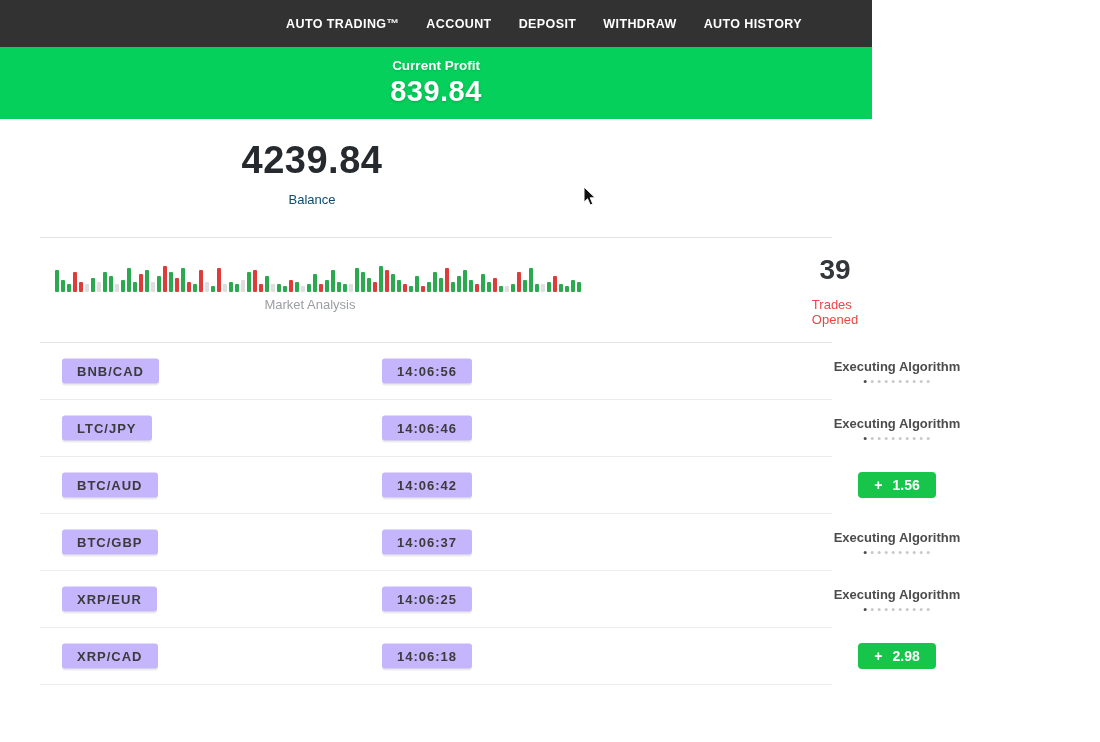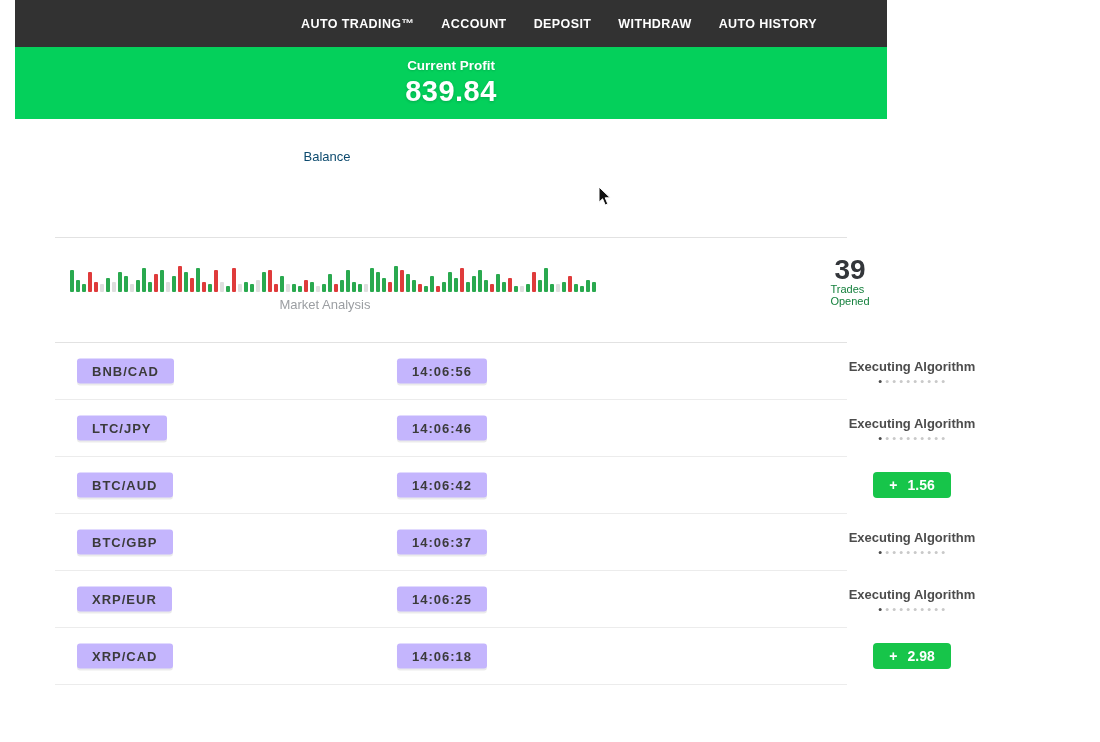--- a/index.html
+++ b/index.html
@@ -1,18 +1,18 @@
 <!DOCTYPE html>
 <html><head>
 <meta charset="utf-8">
 <style>
   * { margin:0; padding:0; box-sizing:border-box; }
   html,body { width:1100px; height:742px; overflow:hidden; background:#fff;
               font-family:"Liberation Sans", sans-serif; }
-  .stage { position:relative; width:872px; height:742px; background:#fff;margin-left:15px; }
+  .stage { position:relative; width:872px; height:742px; background:#fff; }
 
   
   .topnav { height:47px; background:#323232; display:flex; align-items:center;
             justify-content:flex-end; padding-right:70px; gap:27px; }
   .topnav .nav-item { color:#fff; font-size:12.5px; font-weight:bold;
             letter-spacing:.4px; cursor:pointer; white-space:nowrap; }
 
   
   .banner { height:72px; display:flex; flex-direction:column; align-items:center;
             justify-content:center; color:#fff; }
@@ -39,22 +39,22 @@
 
   
   .sec-market { position:relative; height:104px; }
   .bars { position:absolute; left:55px; top:21px; height:33px; display:flex;
           align-items:flex-end; gap:2px; }
   .bar { width:4px; border-radius:1px; }
   .market-label { position:absolute; left:310px; top:59px; transform:translateX(-50%);
                   font-size:13px; color:#9b9ea2; }
   .trades-value { position:absolute; left:835px; top:16px; transform:translateX(-50%);
                   font-size:28px; font-weight:bold; color:#33363a; }
-  .trades-label { position:absolute; left:835px; top:45px; transform:translateX(-50%);
-                  font-size:11px; color:#15803d; }
+  .trades-label { position:absolute; left:835px; top:59px; transform:translateX(-50%);
+                  font-size:13px; color:#ef4444; }
 
   
   .rows { margin:0 40px; }
   .trade-row { position:relative; height:57px; border-bottom:1px solid #ececec; }
   .chip { background:#c4b5fd; border-radius:3px; padding:5px 15px; font-size:13px;
           font-weight:bold; color:#3b3b3b; letter-spacing:1px;
           box-shadow:0 2px 0 rgba(0,0,0,.08); white-space:nowrap; }
   .pair-chip { position:absolute; left:22px; top:50%; transform:translateY(-50%); }
   .time-chip { position:absolute; left:387px; top:50%; transform:translate(-50%,-50%); }
   .status-slot { position:absolute; left:857px; top:50%; transform:translate(-50%,-50%); }
@@ -86,20 +86,21 @@
       <div class="nav-item">AUTO HISTORY</div>
     </nav>
 
   <div class="banner" style="background: rgb(4, 208, 91);">
     <div class="b-label">Current Profit</div>
     <div class="b-value">839.84</div>
   </div>
 
   <section class="sec-account">
     <div class="balance-block">
+      <div class="balance-value">4239.84</div>
       <div class="balance-label">Balance</div>
     </div>
   </section>
 
   <div class="divider"></div>
 
   <section class="sec-market">
     <div class="bars" id="bars">
         <div class="bar" style="height: 22px; background: rgb(42, 169, 79);"></div>
         <div class="bar" style="height: 12px; background: rgb(42, 169, 79);"></div>

